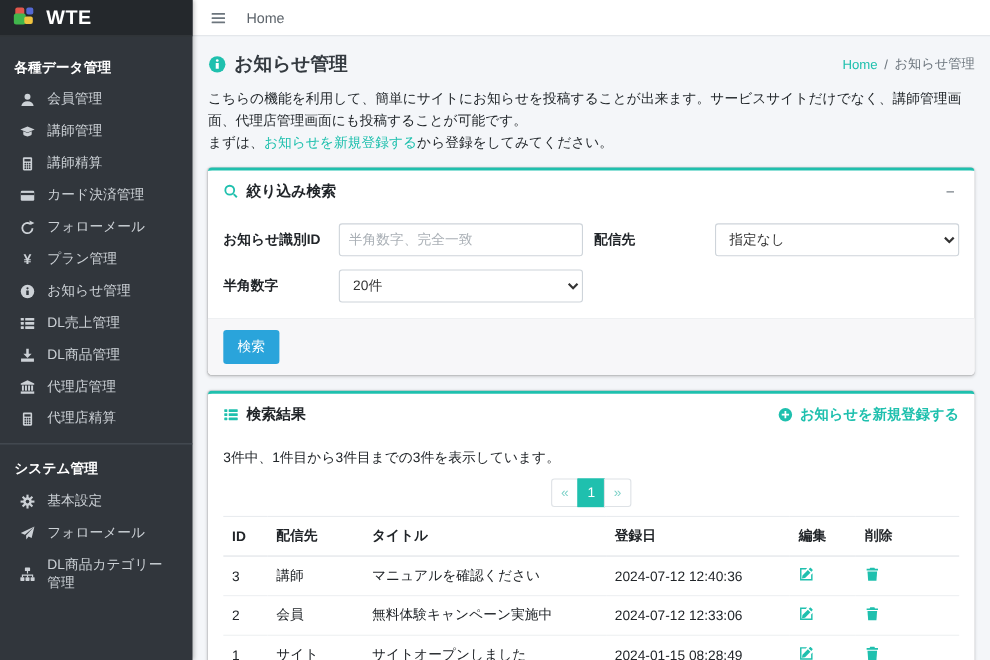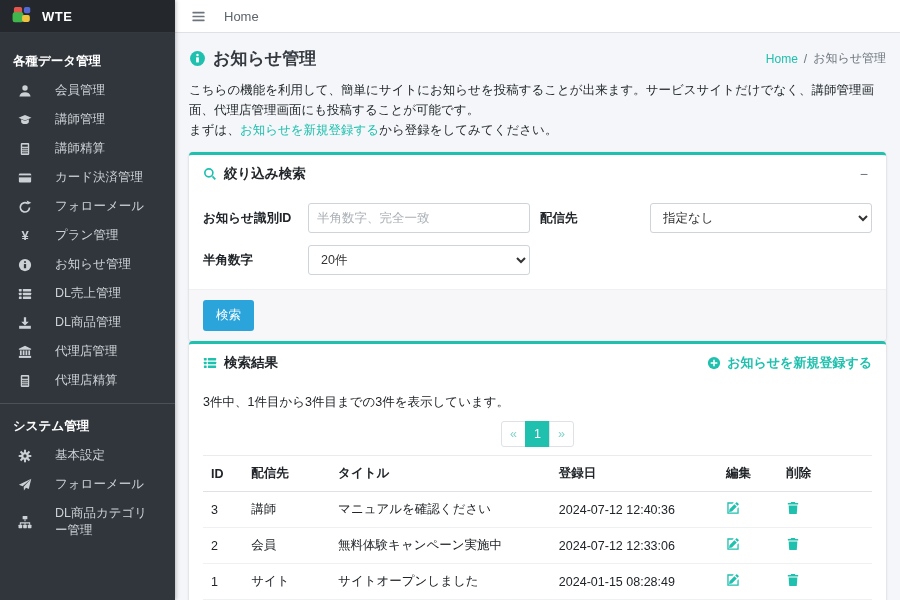--- a/index.html
+++ b/index.html
@@ -13,27 +13,27 @@
     --brand-red:#e2574c; --brand-blue:#5468d4; --brand-green:#41b64c; --brand-yellow:#f0c33f;
     --icon-bg:var(--sidebar-bg);
   }
   *{box-sizing:border-box;margin:0;padding:0;}
   html,body{width:900px;height:600px;overflow:hidden;}
   body{font-family:"Liberation Sans","DejaVu Sans",sans-serif;background:var(--body-bg);color:#212529;font-size:12.5px;}
   .app{display:flex;width:900px;height:600px;}
 
   
   .sidebar{width:175px;min-width:175px;background:var(--sidebar-bg);height:600px;box-shadow:1px 0 4px rgba(0,0,0,.25);z-index:5;}
-  .brand{height:33px;display:flex;align-items:center;gap:8px;padding:0 12px;background:var(--sidebar-brand-bg);border-bottom:1px solid rgba(255,255,255,.08);color:#fff;font-weight:bold;font-size:13px;letter-spacing:.5px;}
+  .brand{height:33px;display:flex;align-items:center;gap:8px;padding:0 12px;background:var(--sidebar-brand-bg);border-bottom:1px solid rgba(255,255,255,.08);color:#fff;font-weight:bold;font-size:18px;letter-spacing:.5px;}
   .brand svg{width:22px;height:20px;display:block;}
   .side-nav{padding:6px 0 0;}
   .side-section{padding:6px 0 8px;}
   .side-section + .side-section{border-top:1px solid #4a5158;}
   .side-title{color:#fff;font-weight:bold;font-size:12.5px;padding:8px 13px 6px;}
-  .side-item{display:flex;align-items:center;gap:12px;color:var(--sidebar-text);text-decoration:none;padding:6px 22px 6px 17px;font-size:12.5px;cursor:pointer;}
+  .side-item{display:flex;align-items:center;gap:0;color:var(--sidebar-text);text-decoration:none;padding:6px 22px 6px 17px;font-size:12.5px;cursor:pointer;}
   .side-item .icon{width:16px;min-width:16px;height:14px;display:flex;align-items:center;justify-content:center;margin-right:10px;}
   .side-item .icon svg{width:14px;height:14px;display:block;}
   .tglyph{font-weight:bold;font-size:13px;line-height:1;}
 
   
   .main{flex:1;display:flex;flex-direction:column;height:600px;min-width:0;}
   .topbar{height:33px;min-height:33px;background:#fff;border-bottom:1px solid #dee2e6;display:flex;align-items:center;padding:0 16px;gap:18px;color:#6c757d;}
   .topbar a{color:#5d646b;text-decoration:none;font-size:13px;cursor:pointer;}
   .topbar .spacer{flex:1;}
   .top-icon{cursor:pointer;color:#6c757d;--icon-bg:#fff;display:flex;align-items:center;}
@@ -48,21 +48,21 @@
   .title-info{color:var(--accent);--icon-bg:#fff;display:flex;}
   .title-info svg{width:17px;height:17px;}
   h1.page-title{font-size:17px;font-weight:bold;color:#343a40;}
   .breadcrumb{font-size:12px;color:#6c757d;display:flex;gap:6px;align-items:center;}
   .breadcrumb a{color:var(--accent);text-decoration:none;cursor:pointer;}
 
   .intro{color:#1f2428;line-height:1.6;margin-bottom:12px;}
   .intro a{color:var(--accent);text-decoration:none;cursor:pointer;}
 
   
-  .card{background:#fff;border-radius:4px;border-top:3px solid var(--accent);box-shadow:0 0 1px rgba(0,0,0,.12),0 1px 3px rgba(0,0,0,.15);}
+  .card{background:#fff;border-radius:4px;border-top:3px solid var(--accent);box-shadow:0 0 1px rgba(0,0,0,.12),0 1px 3px rgba(0,0,0,.15);margin-bottom:14px;}
   .card-header{display:flex;align-items:center;padding:10px 14px 8px;}
   .card-title{display:flex;align-items:center;gap:7px;font-weight:bold;font-size:13.5px;color:#212529;}
   .card-title .icon{color:var(--accent);display:flex;}
   .card-title .icon svg{width:14px;height:14px;}
   .card-tools{margin-left:auto;display:flex;align-items:center;}
   .collapse-btn{border:none;background:none;color:#6c757d;font-size:14px;cursor:pointer;line-height:1;padding:2px 4px;}
 
   .card-body{padding:12px 14px 14px;}
   .filter-grid{display:grid;grid-template-columns:95px 1fr 100px 1fr;column-gap:10px;row-gap:12px;align-items:center;}
   .f-label{font-weight:bold;font-size:12.5px;color:#212529;}

